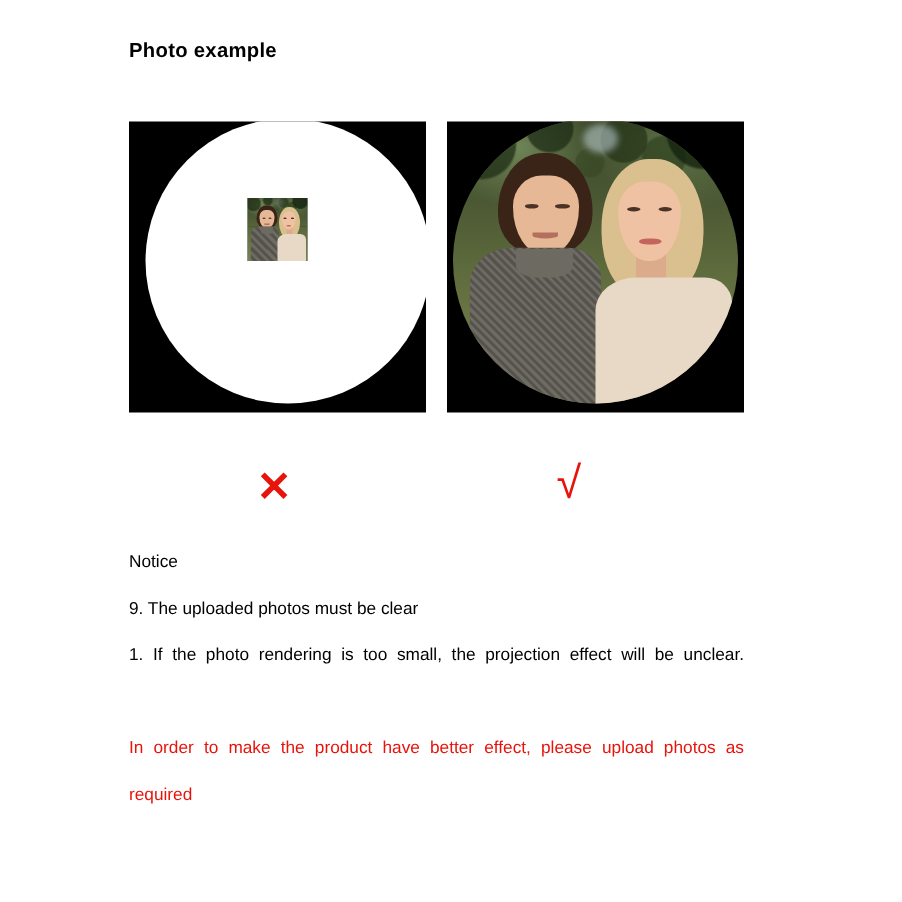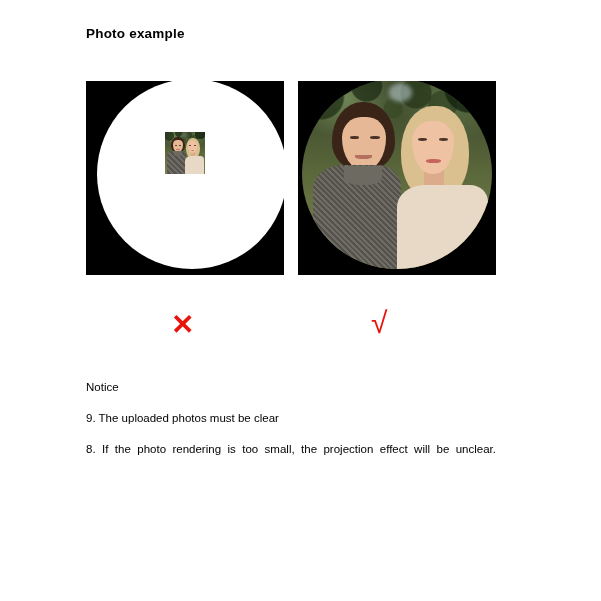--- a/index.html
+++ b/index.html
@@ -246,21 +246,21 @@
     font-weight: bold;
     line-height: 1;
   }
   .mark-cross { left: 85px; top: 6px; }
   .mark-check { left: 285px; top: 3px; font-size: 30px; font-weight: normal; }
 
   
   .notice {
     position: absolute;
     left: 86px;
-    top: 372px;
+    top: 360px;
     width: 410px;
   }
   .notice-line {
     font-size: 11.5px;
     color: #000000;
     line-height: 31px;
     text-align: justify;
     text-justify: inter-word;
   }
   .notice-line.warn {
@@ -336,16 +336,17 @@
   </div>
 
   <div class="marks">
     <div class="mark mark-cross">✕</div>
     <div class="mark mark-check">√</div>
   </div>
 
   <div class="notice">
     <div class="notice-line">Notice</div>
     <div class="notice-line">9. The uploaded photos must be clear</div>
-    <div class="notice-line justify-block">8. If the photo rendering is too small, the projection effect will be unclear.</div>
+    <div class="notice-line justify-block">1. If the photo rendering is too small, the projection effect will be unclear.</div>
+    <div class="notice-line warn justify-block">In order to make the product have better effect, please upload photos as required</div>
   </div>
 
 </div>
 
 </body></html>

